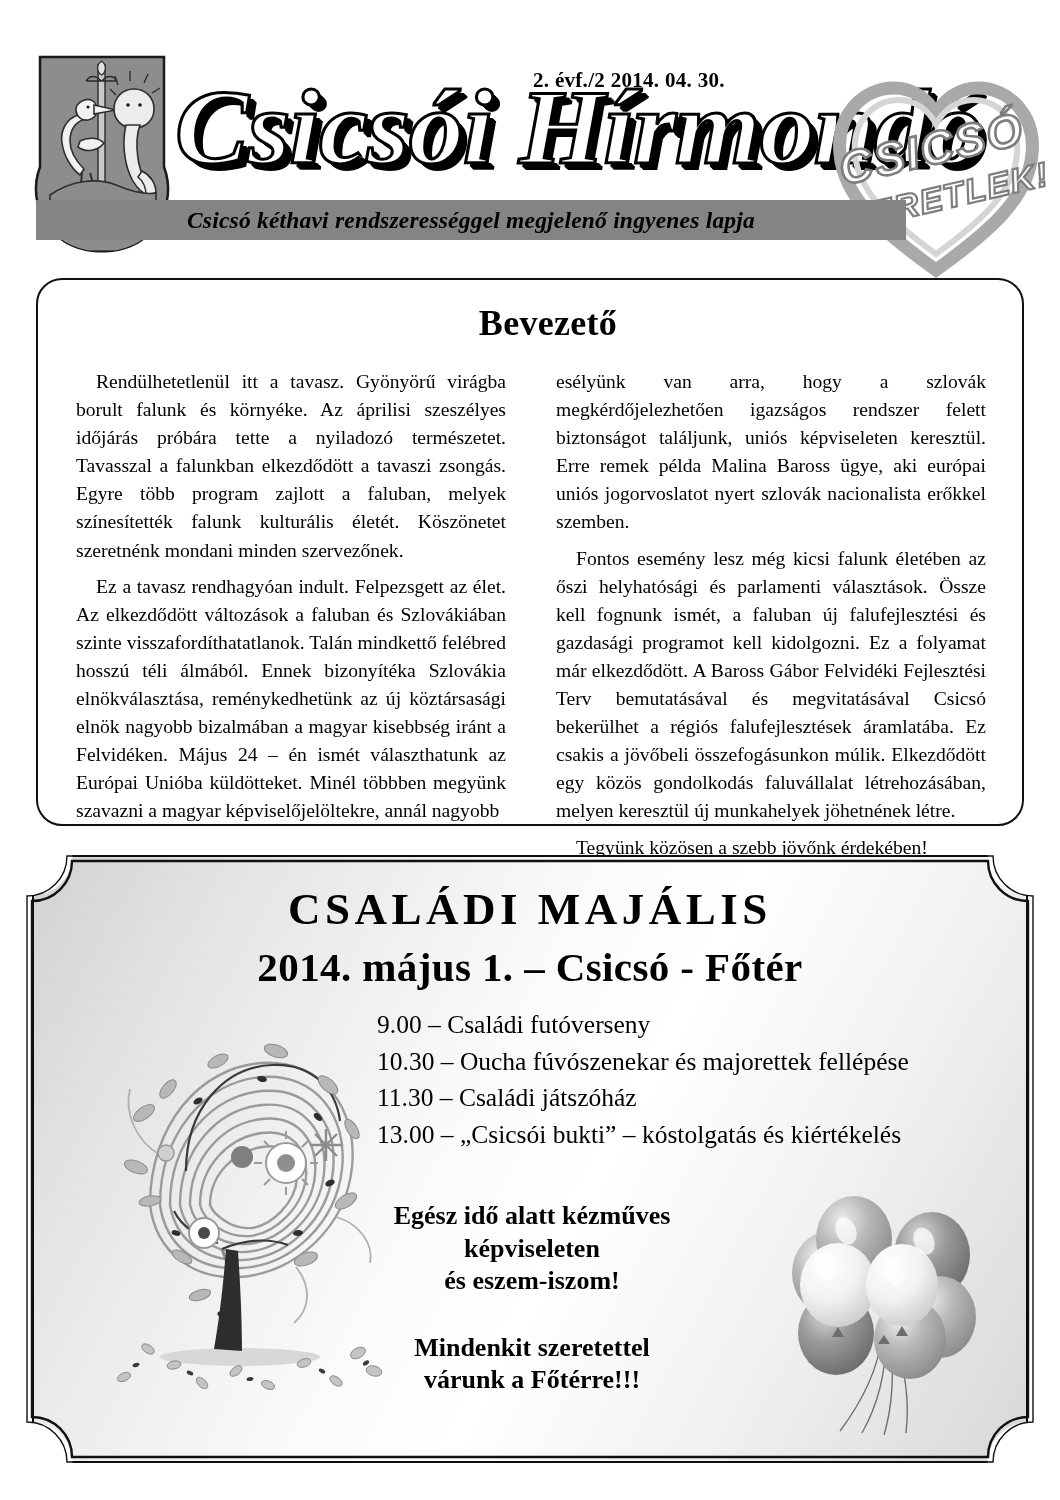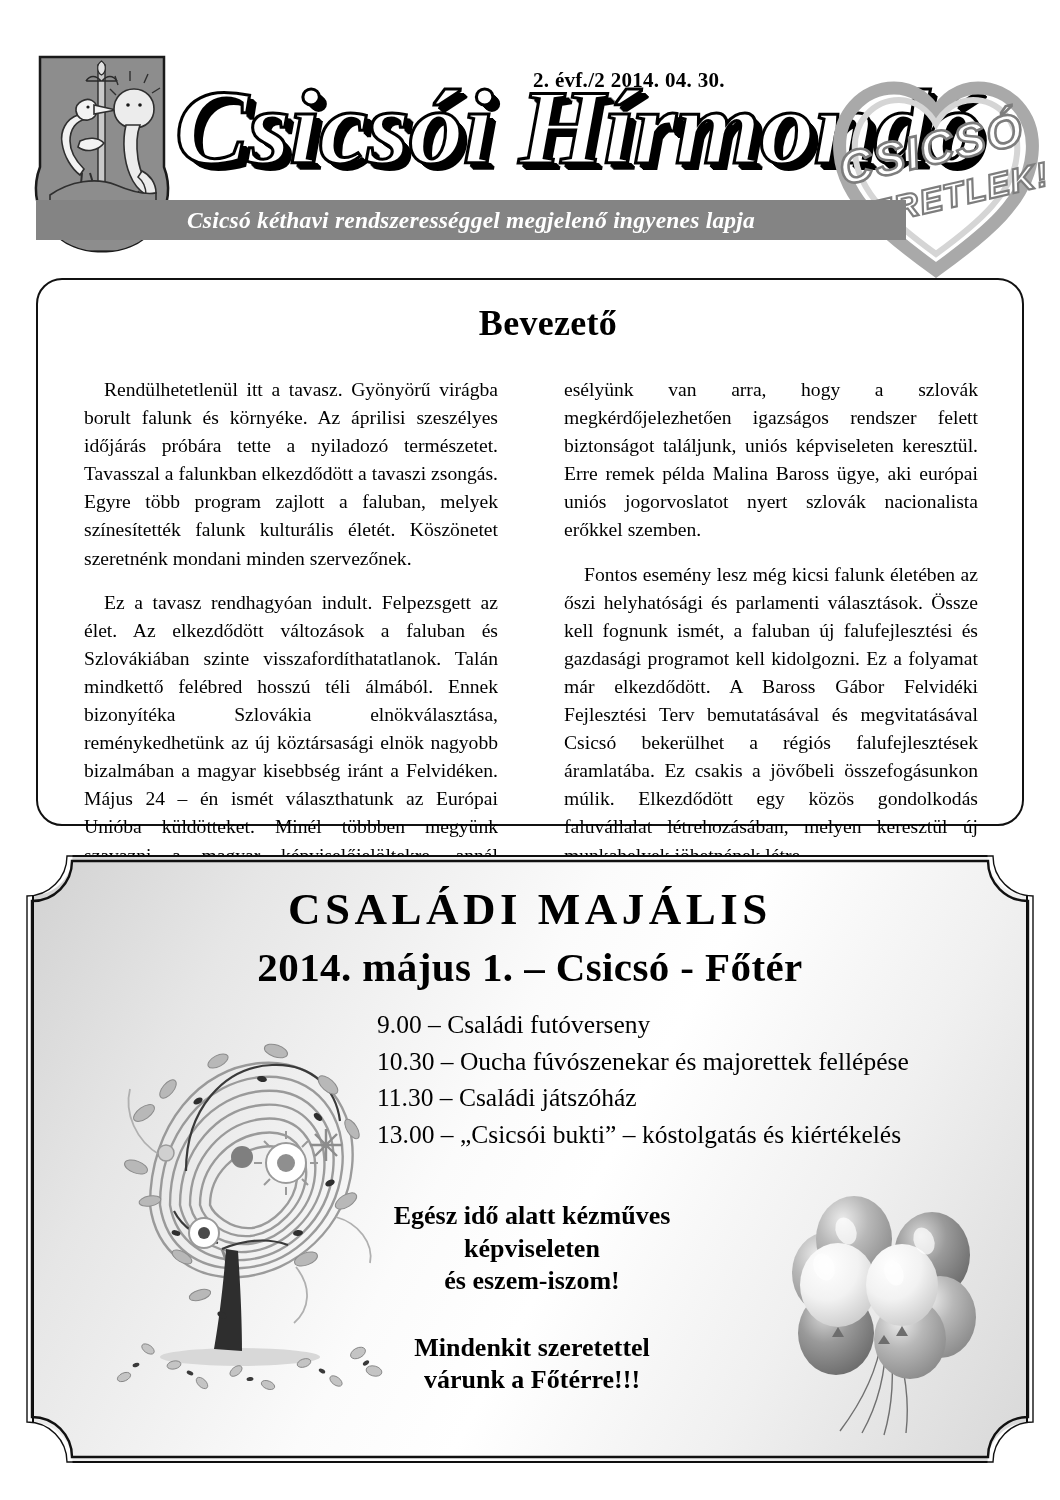--- a/index.html
+++ b/index.html
@@ -86,21 +86,21 @@
     height: 40px;
     background: #848484;
   }
   .banner-text {
     position: absolute;
     left: 0; top: 0;
     width: 870px;
     height: 40px;
     line-height: 40px;
     text-align: center;
-    color: #ffffff;
+    color: #000000;
     font-style: italic;
     font-weight: bold;
     font-size: 23.5px;
     letter-spacing: 0.2px;
     white-space: nowrap;
   }
 
   
   .intro-box {
     position: absolute;
@@ -128,21 +128,21 @@
   }
   .intro-col {
     flex: 1;
     font-size: 19.6px;
     line-height: 28.1px;
     text-align: justify;
     text-justify: inter-word;
     hyphens: manual;
   }
   .intro-col p {
-    margin: 16px;
+    margin: 8px;
     text-indent: 20px;
   }
   .intro-col p.noindent { text-indent: 0; }
 
   
   .poster {
     position: absolute;
     left: 32px;
     top: 855px;
     width: 996px;

